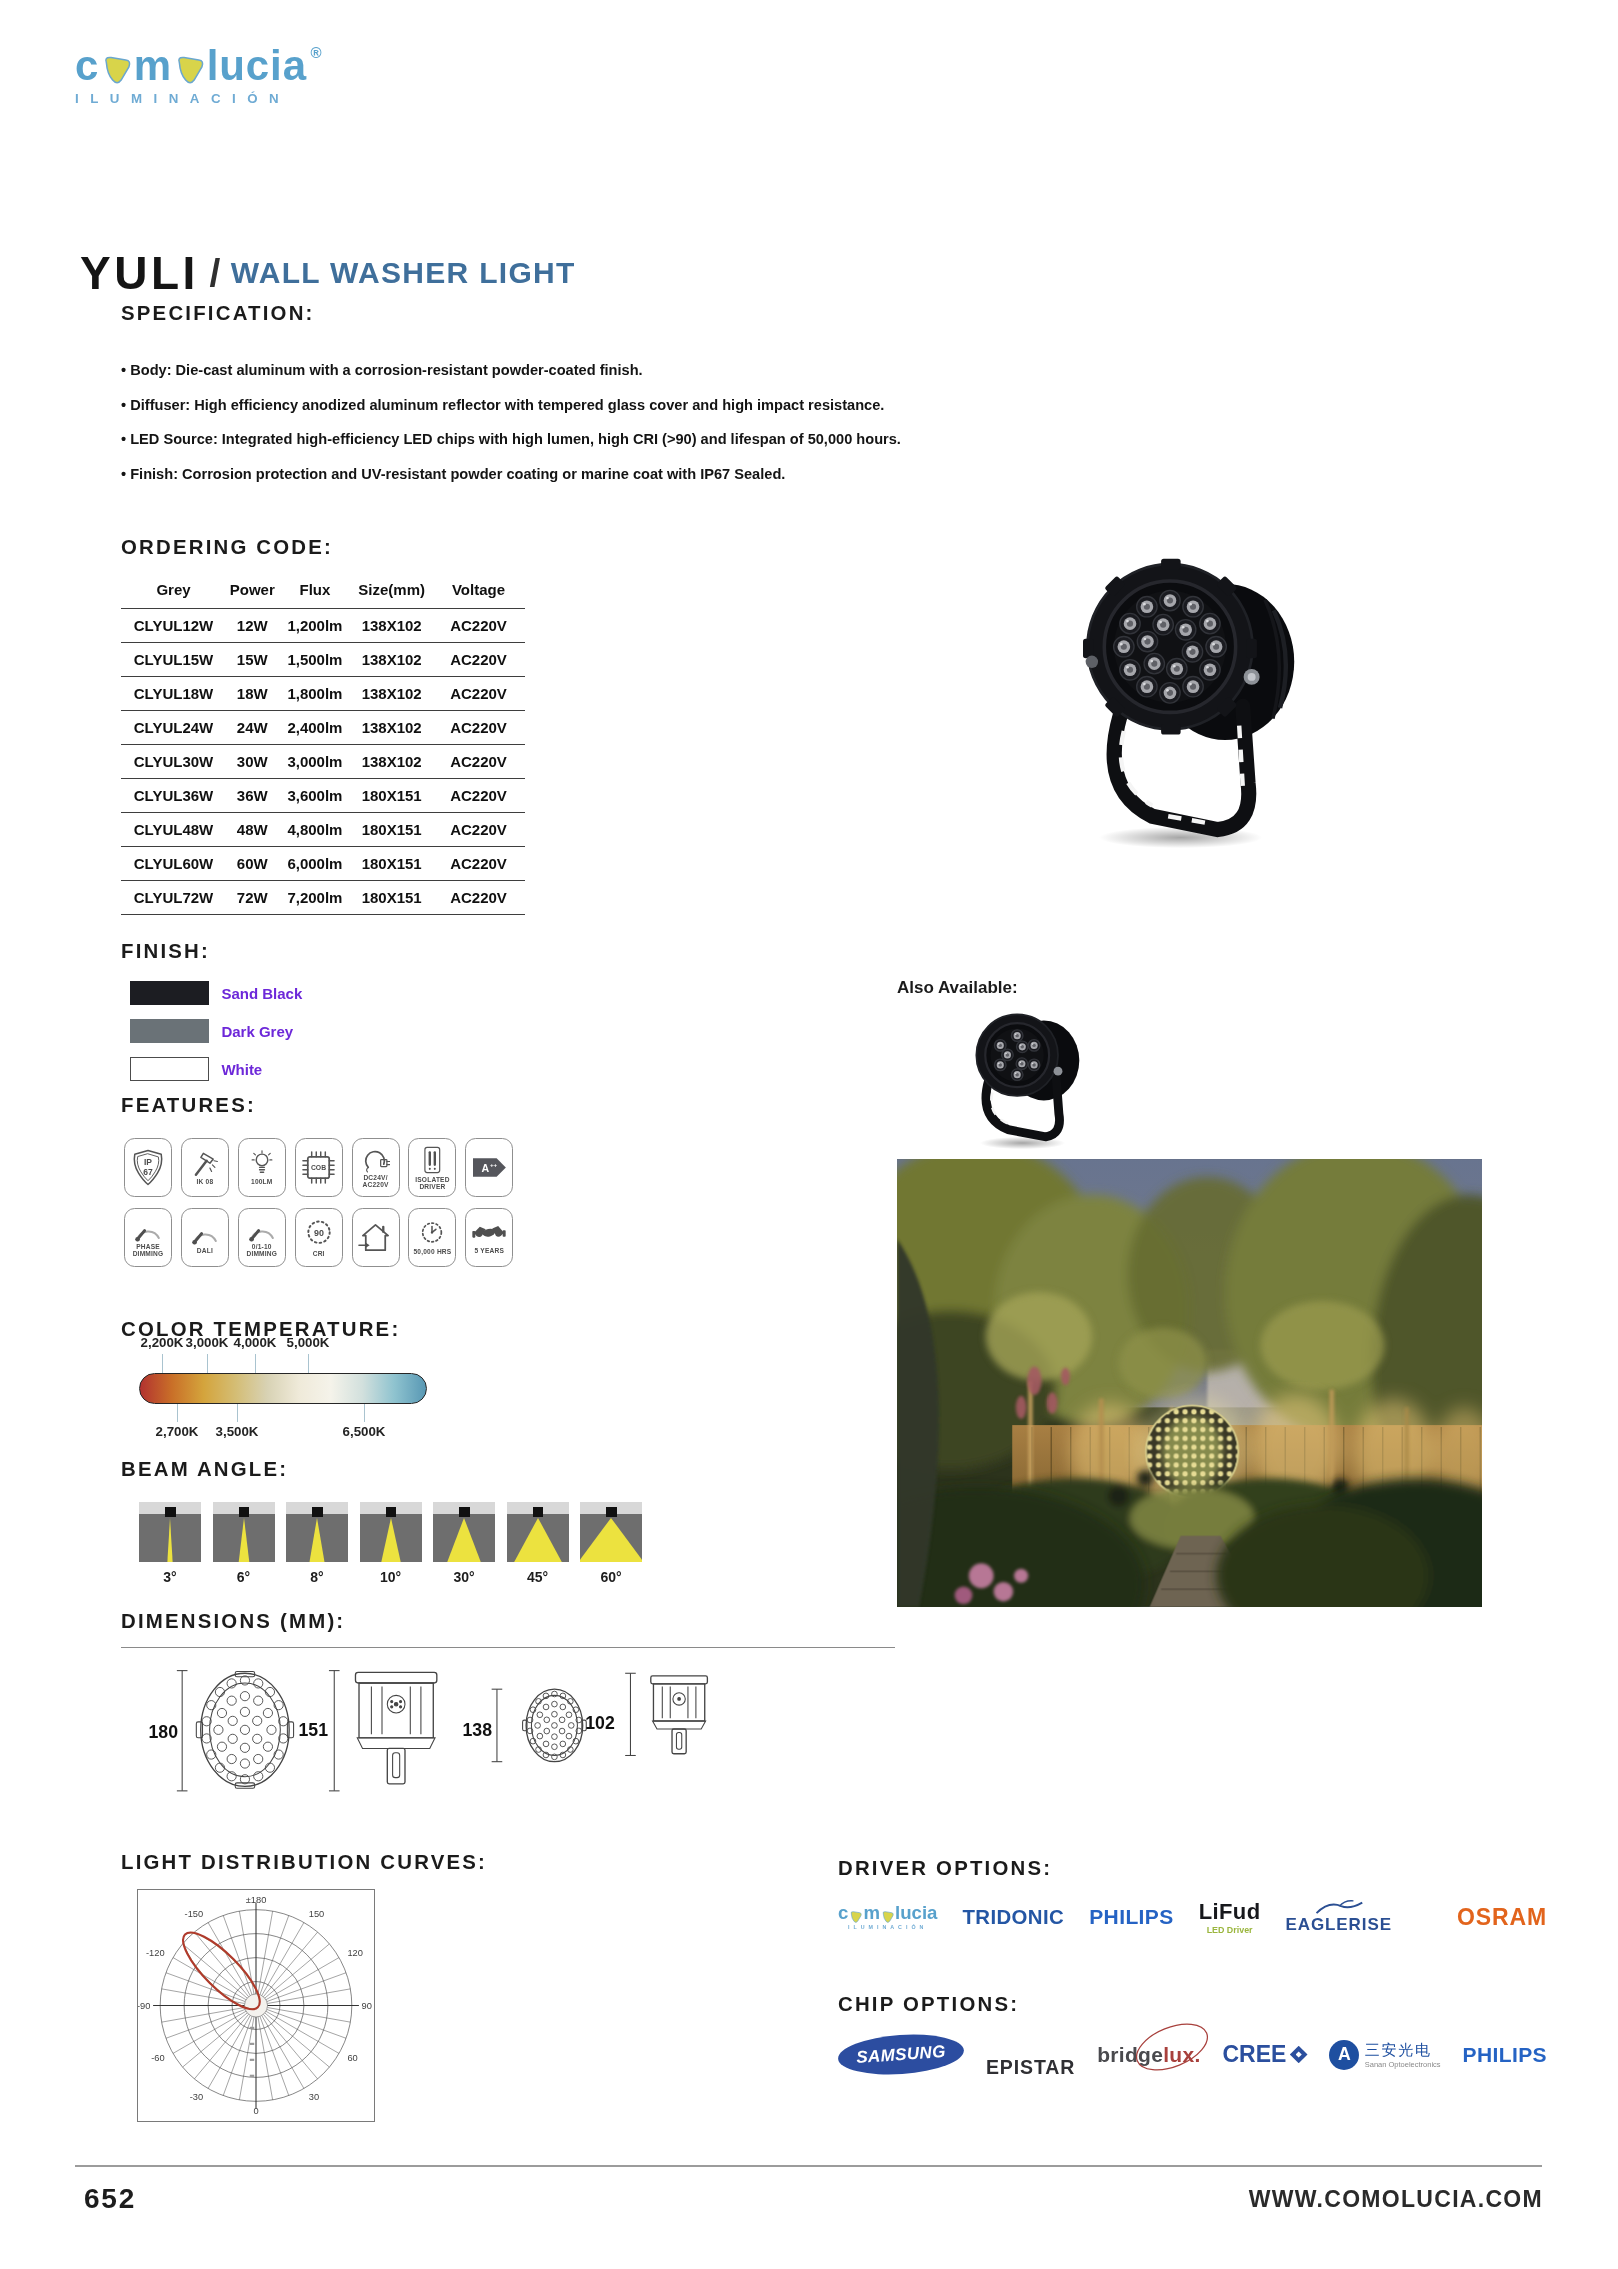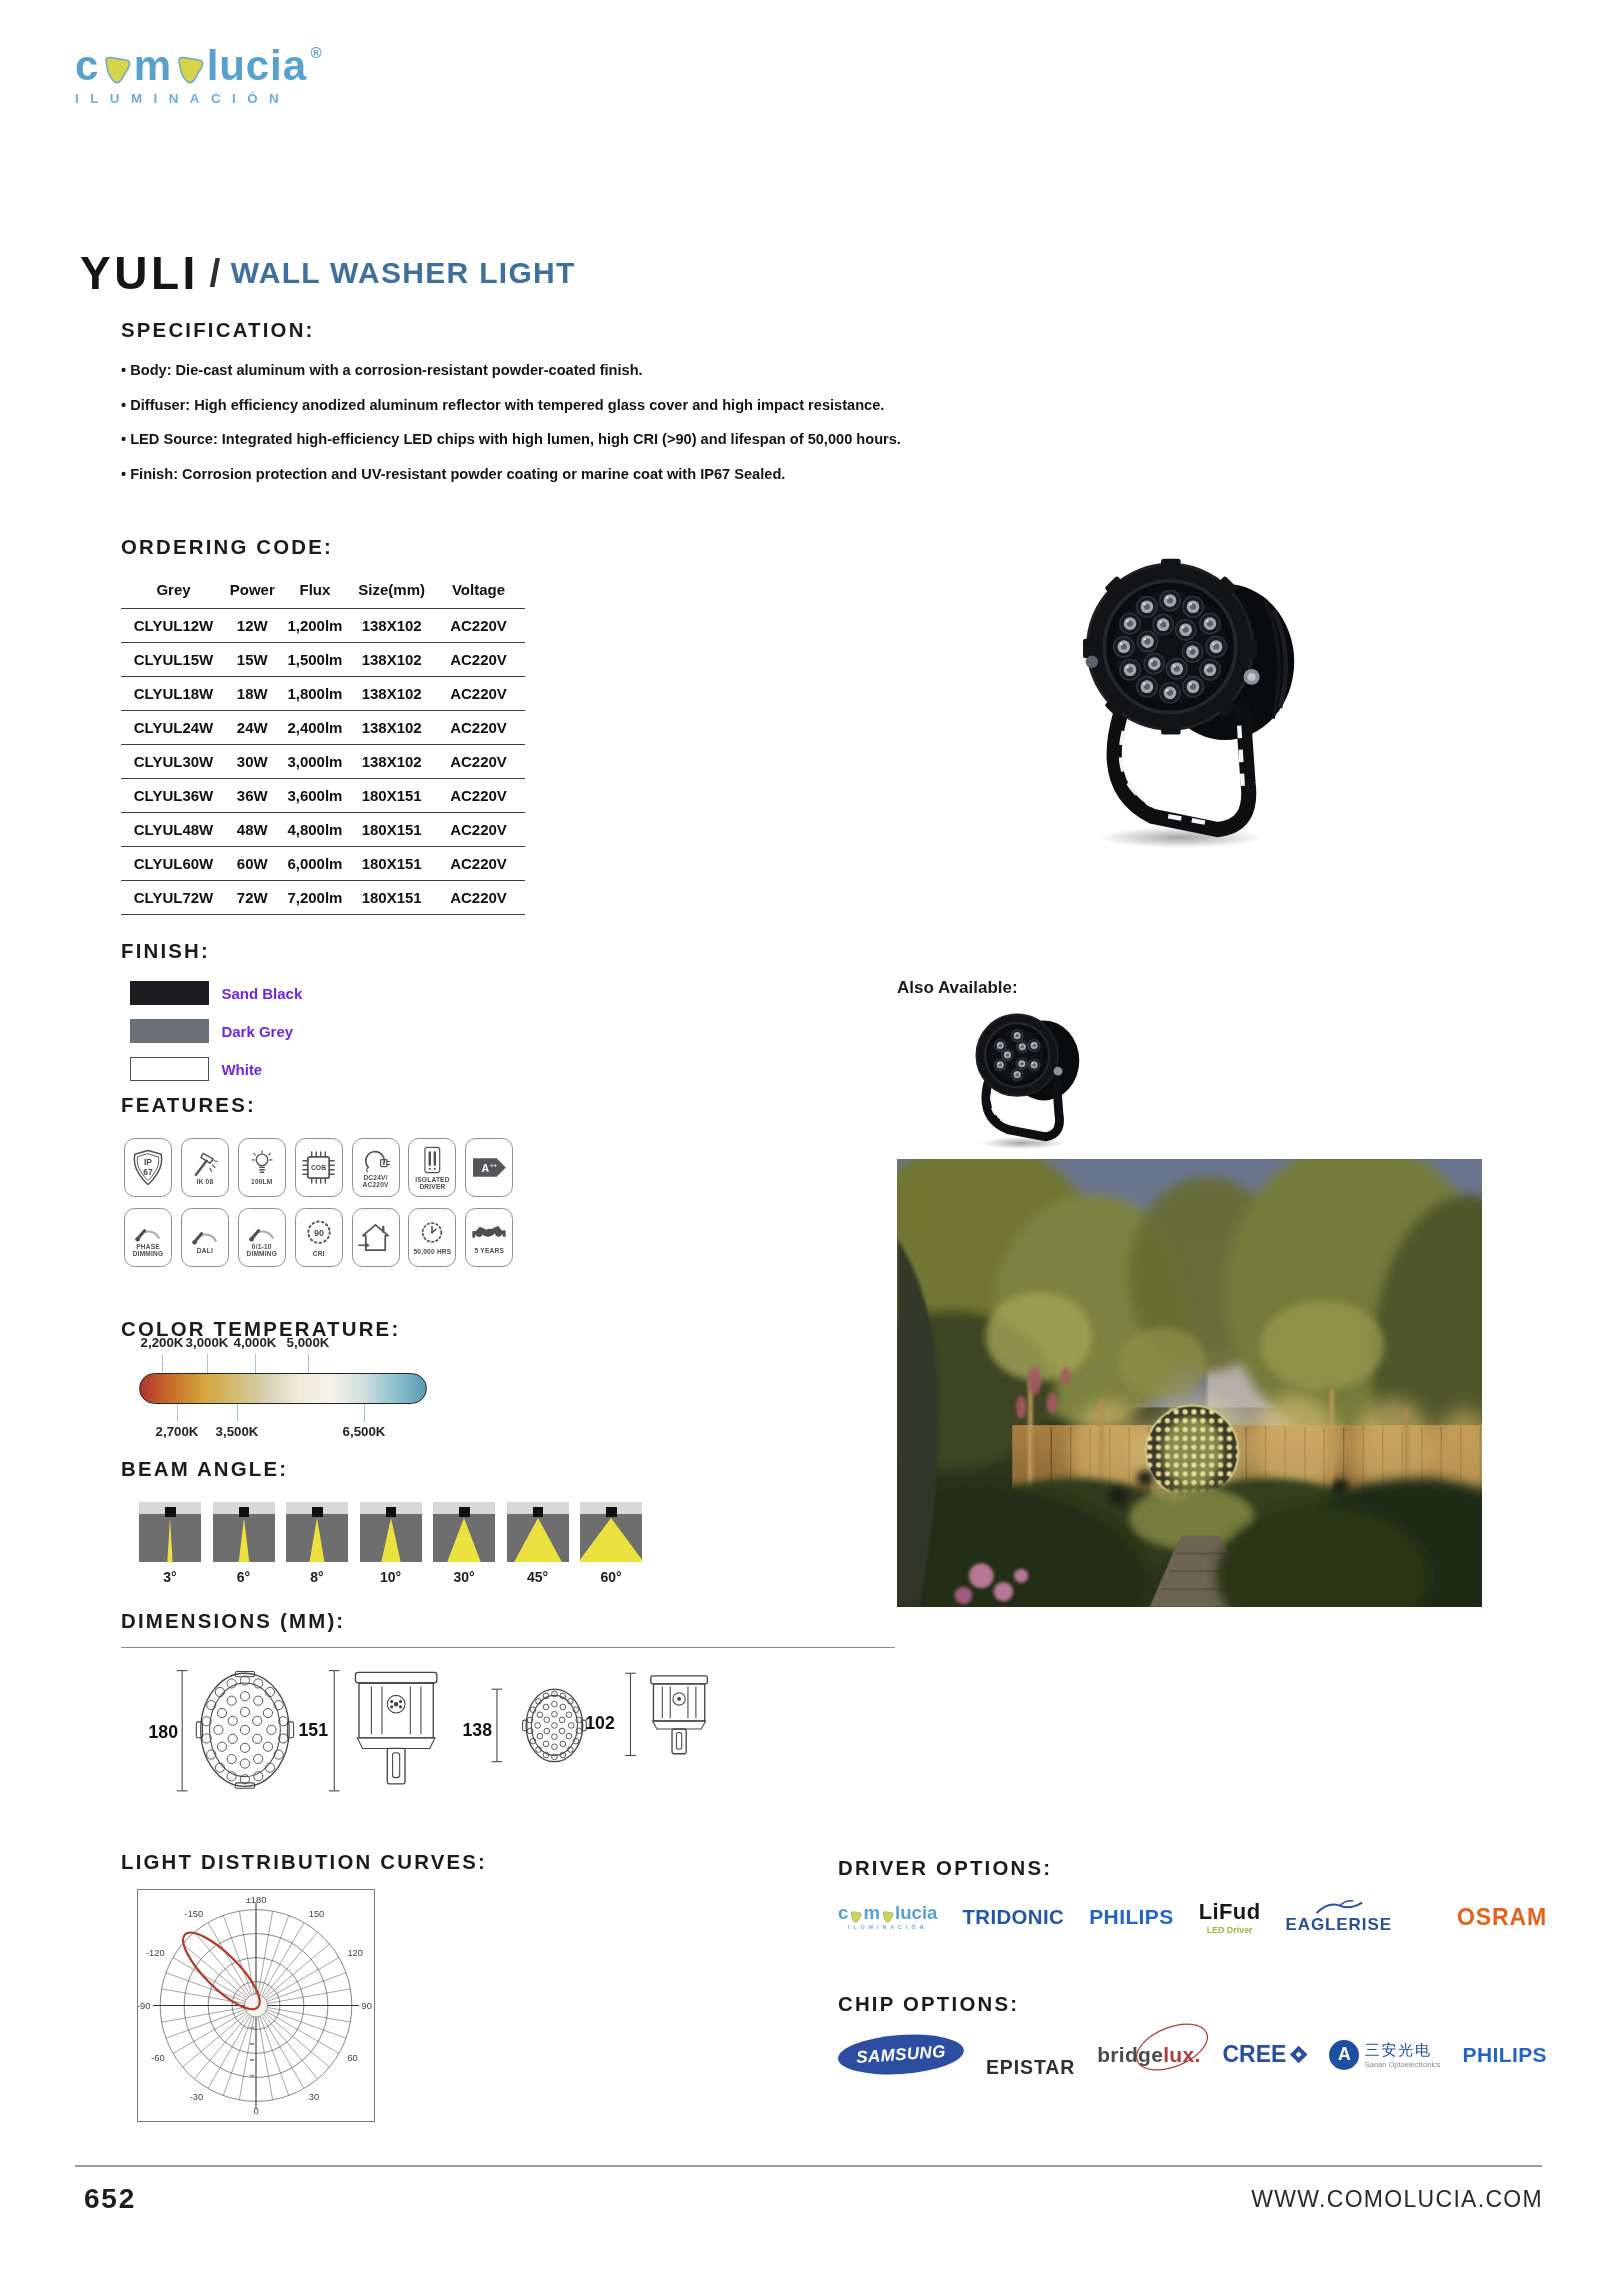--- a/index.html
+++ b/index.html
@@ -17,21 +17,21 @@
 
   
   #title{left:80px;top:246px;display:flex;align-items:center;white-space:nowrap;}
   #title .t-name{font-size:46px;font-weight:bold;color:#151515;letter-spacing:3.5px;}
   #title .t-sep{font-size:39px;color:#2f2f2f;margin:0 10.6px;font-weight:bold;}
   #title .t-sub{font-size:30px;font-weight:bold;color:#3f6f9b;letter-spacing:1.3px;}
 
   .h-sec{font-size:20.4px;font-weight:bold;letter-spacing:2.2px;color:#1b1b1b;white-space:nowrap;}
 
   
-  #spec-head{left:121px;top:319px;}
+  #spec-head{left:121px;top:302px;}
   #spec-bullets{left:121px;top:362px;font-size:14.6px;font-weight:bold;color:#141414;}
   #spec-bullets .bullet{margin-bottom:18.6px;}
   #spec-bullets .bullet::before{content:"• ";}
 
   
   #order-head{left:121px;top:536px;}
   #order-table{left:121px;top:570px;width:404px;font-size:15px;font-weight:bold;color:#101010;}
   .or-row{display:grid;grid-template-columns:26% 13% 18% 20% 23%;height:33px;
           align-items:center;text-align:center;border-bottom:1.4px solid #3e3e3e;}
   .or-row.head{height:38px;border-bottom:1.4px solid #3e3e3e;}
@@ -120,21 +120,21 @@
   .cree-diamond i{width:6.2px;height:6.2px;background:#fff;clip-path:polygon(50% 0,100% 50%,50% 100%,0 50%);}
   .lg-sanan{flex-direction:row !important;gap:5.3px;align-items:center;}
   .sanan-mark{width:30px;height:30px;border-radius:50%;background:#1e4fa0;color:#fff;display:flex;
               align-items:center;justify-content:center;font-weight:bold;font-size:17.7px;}
   .sanan-cn{font-size:15px;color:#1e4fa0;letter-spacing:1.8px;}
   .sanan-en{font-size:7.5px;color:#8a8a8a;}
 
   
   #footer-rule{left:75px;top:2165px;width:1467px;border-top:2.2px solid #9c9c9c;}
   #page-num{left:84px;top:2183px;font-size:28px;font-weight:bold;letter-spacing:1.8px;color:#1d1d1d;}
-  #site{right:75px;top:2186px;font-size:23px;font-weight:normal;letter-spacing:1.3px;color:#2a2a2a;text-align:center;}
+  #site{right:75px;top:2186px;font-size:23px;font-weight:bold;letter-spacing:1.3px;color:#2a2a2a;text-align:center;}
 </style>
 </head>
 <body>
 
 <div id="page">
 
   <div id="logo" class="abs">
     <div class="wordmark">
       <span>c</span>
       <span class="pick">

